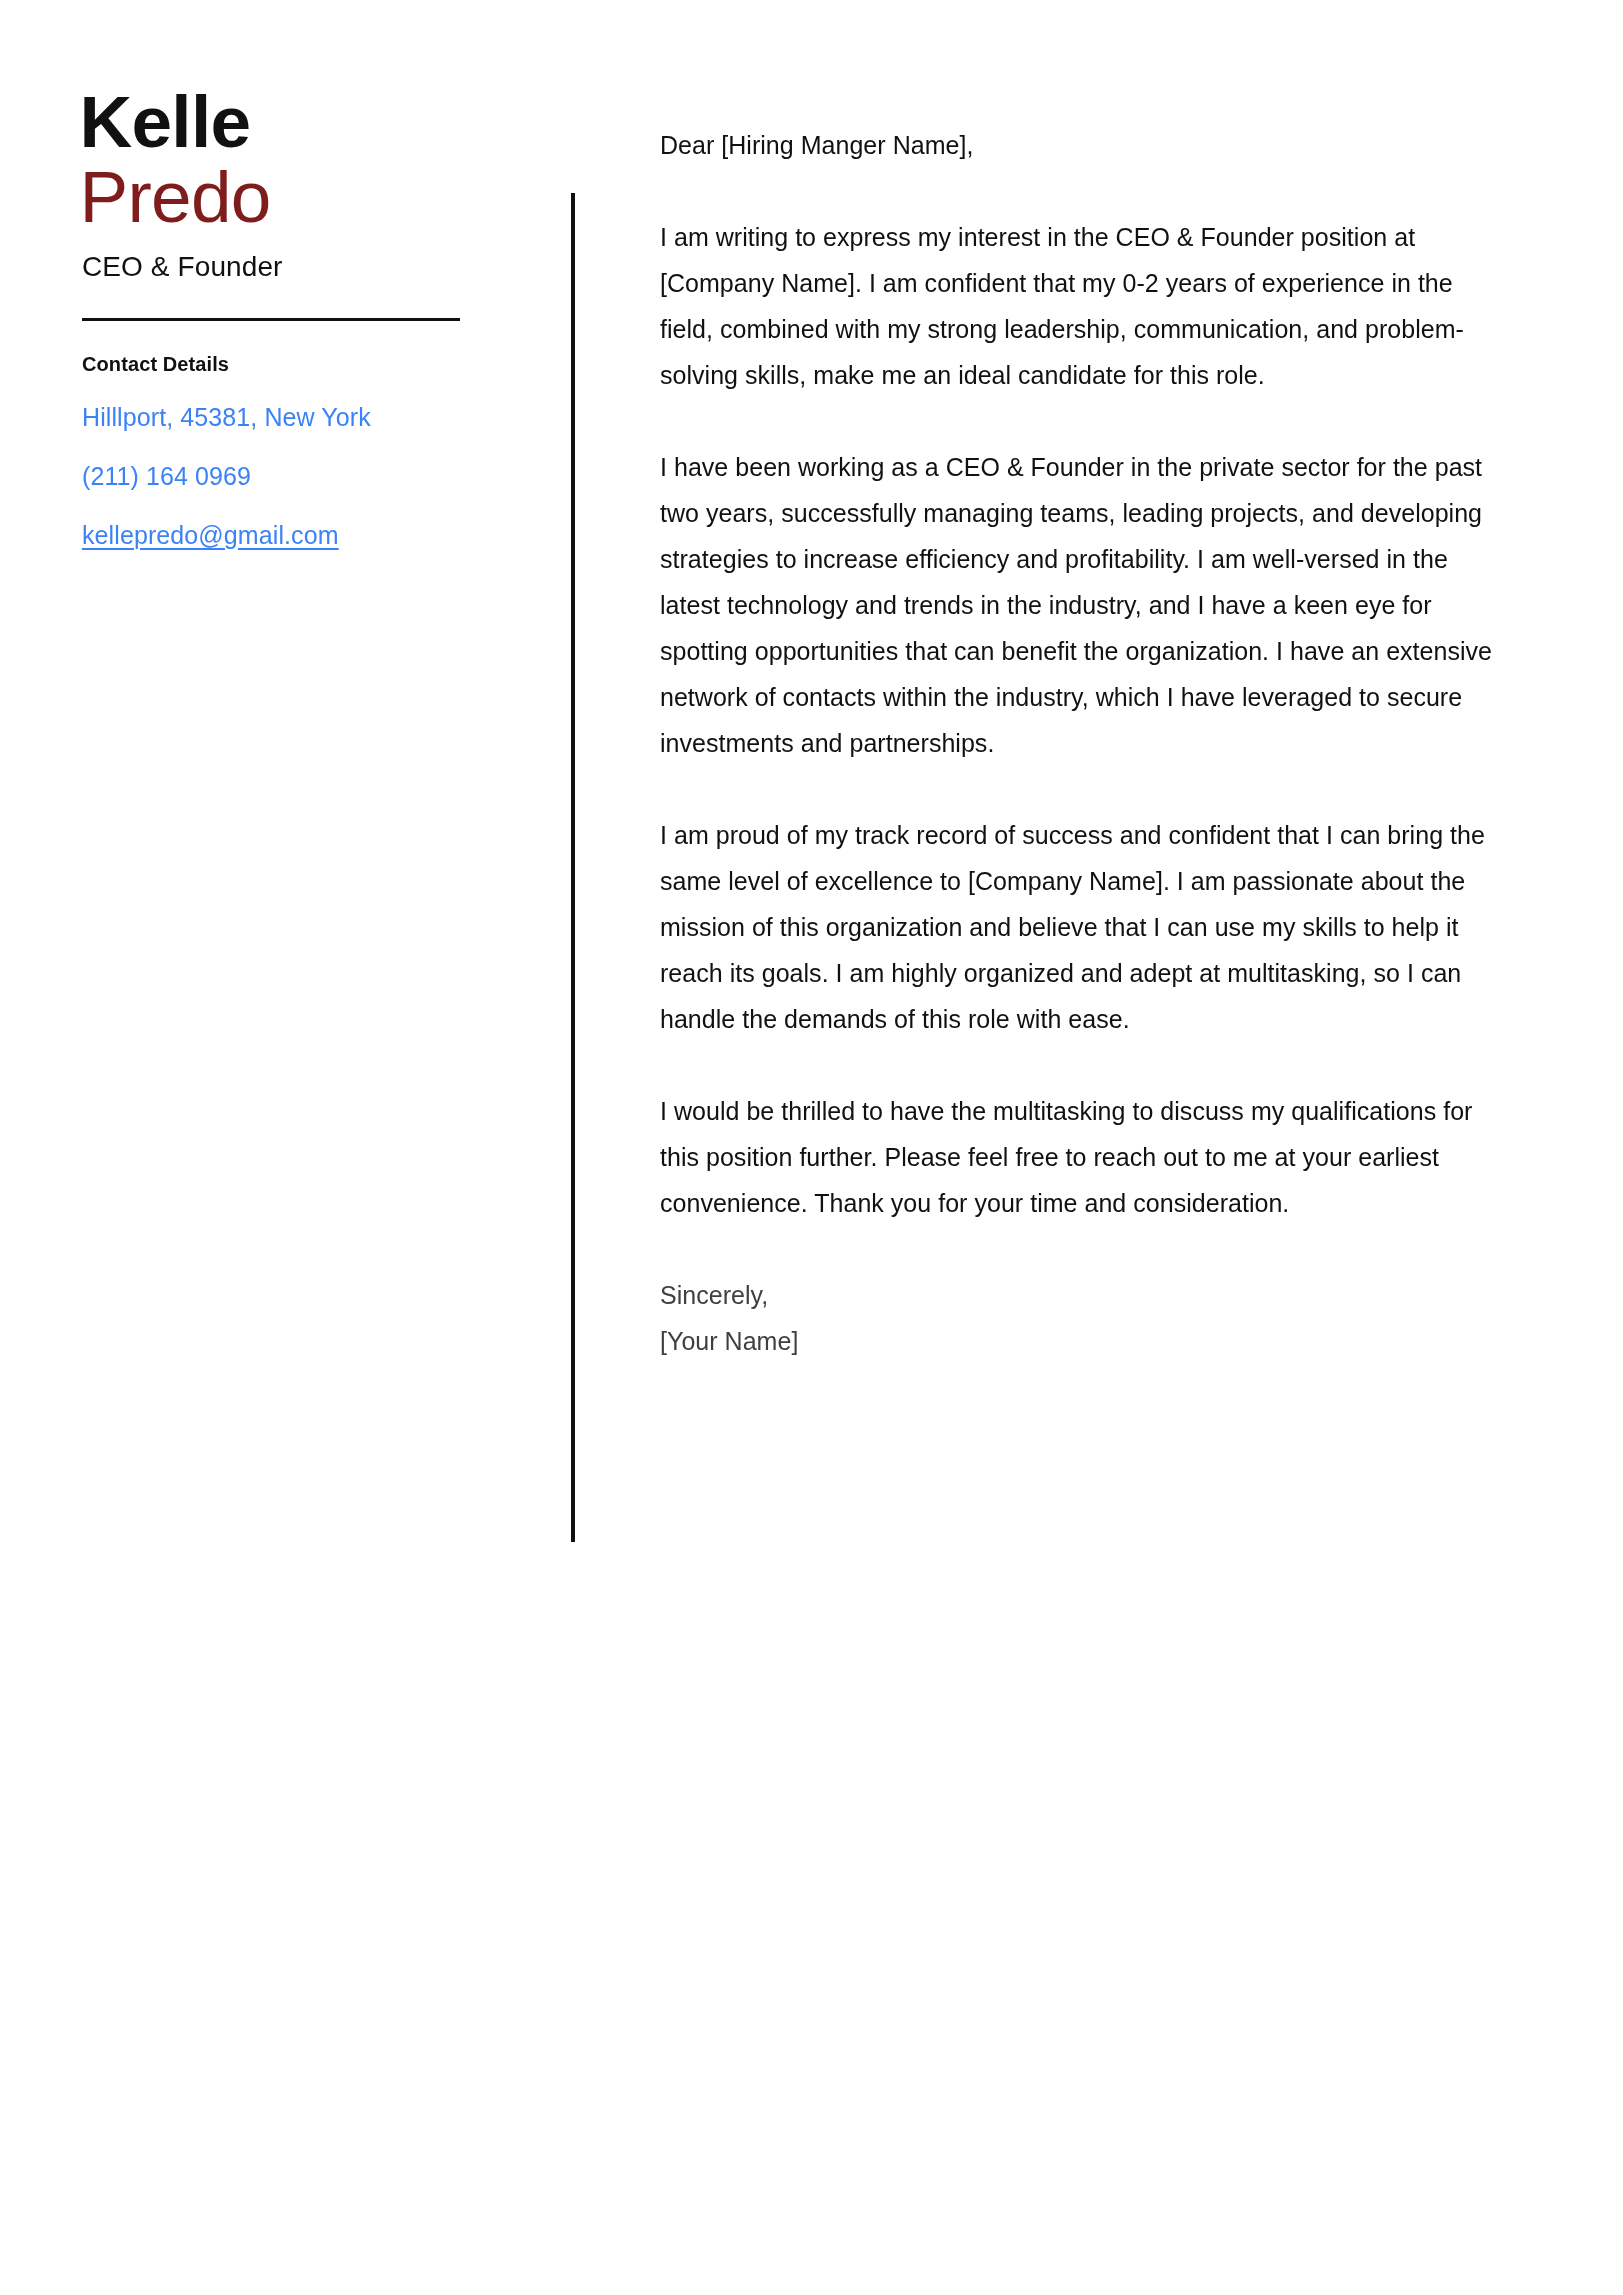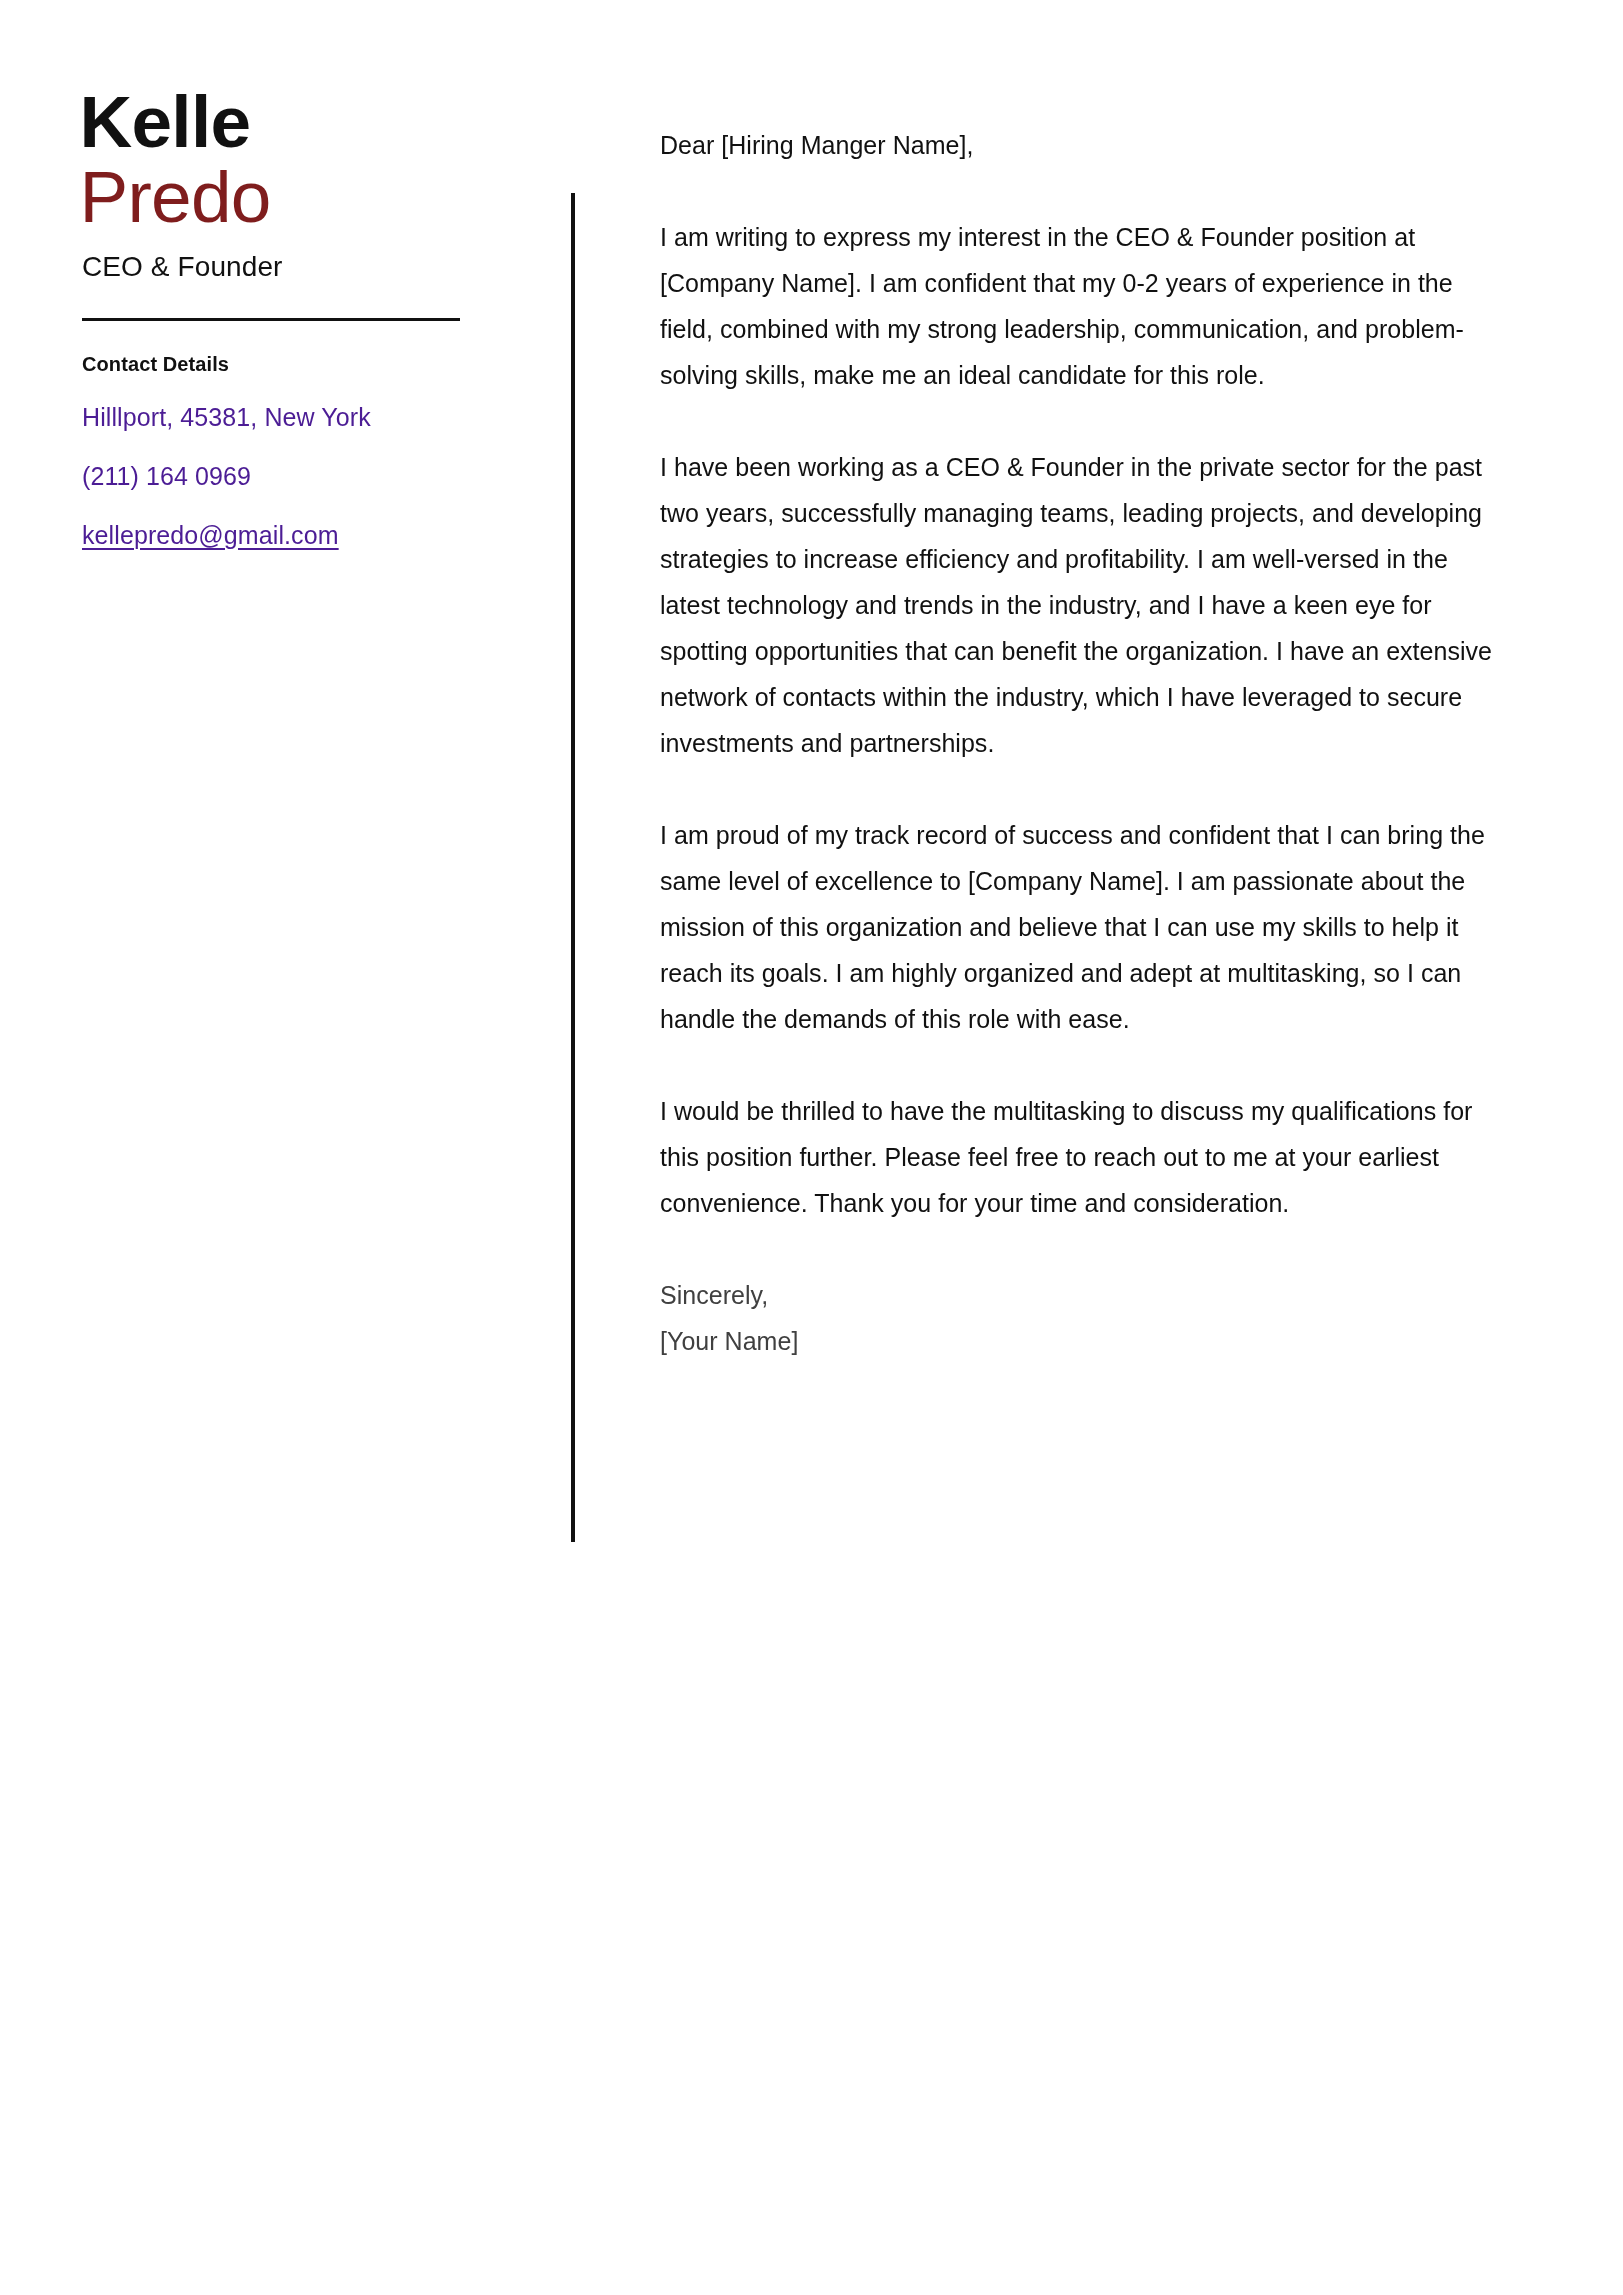--- a/index.html
+++ b/index.html
@@ -79,21 +79,21 @@
     line-height: 1.2;
     color: #111111;
     margin-bottom: 26px;
     letter-spacing: 0.1px;
   }
 
   .contact-line {
     font-size: 25px;
     font-weight: 400;
     line-height: 1.25;
-    color: #4c1d95;
+    color: #3b82f6;
     margin-bottom: 27.5px;
     letter-spacing: 0.1px;
   }
 
   .contact-line.email {
     text-decoration: underline;
     text-underline-offset: 3.9px;
     text-decoration-thickness: 2px;
     margin-bottom: 0;
   }

